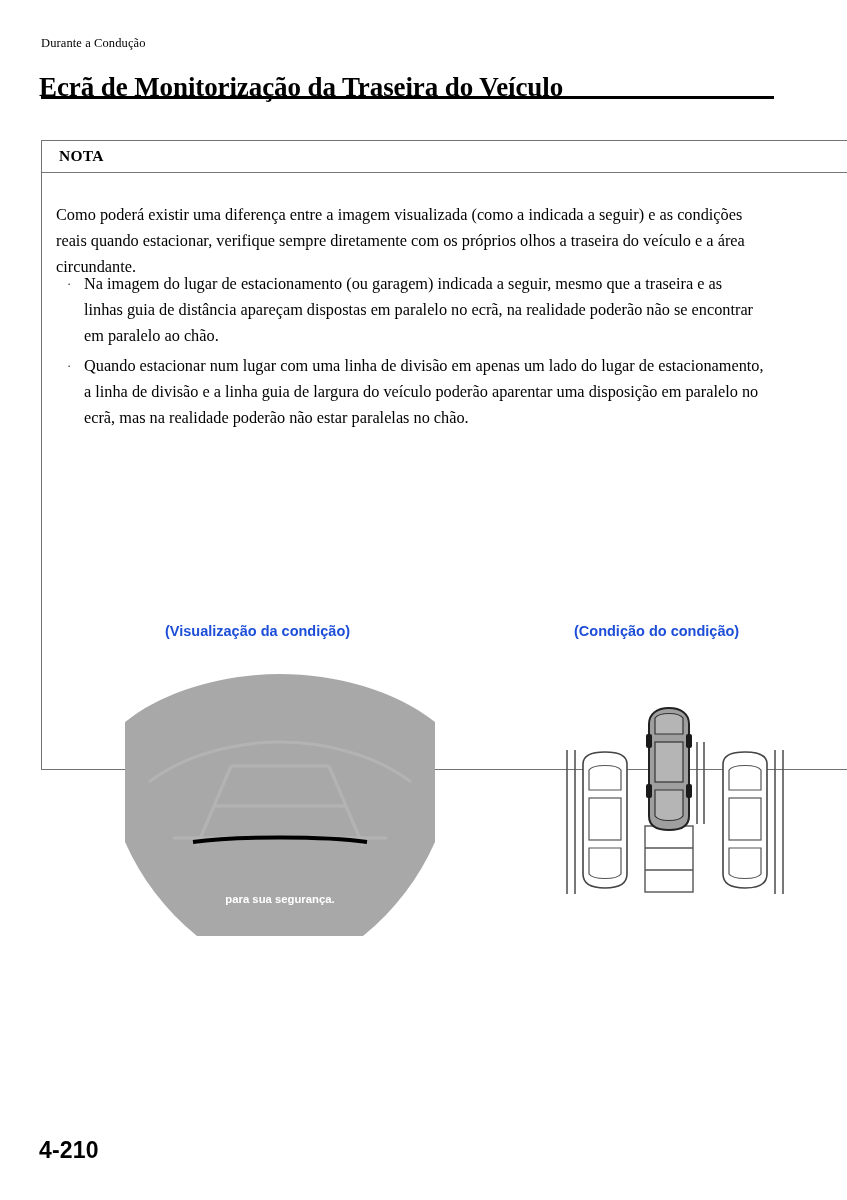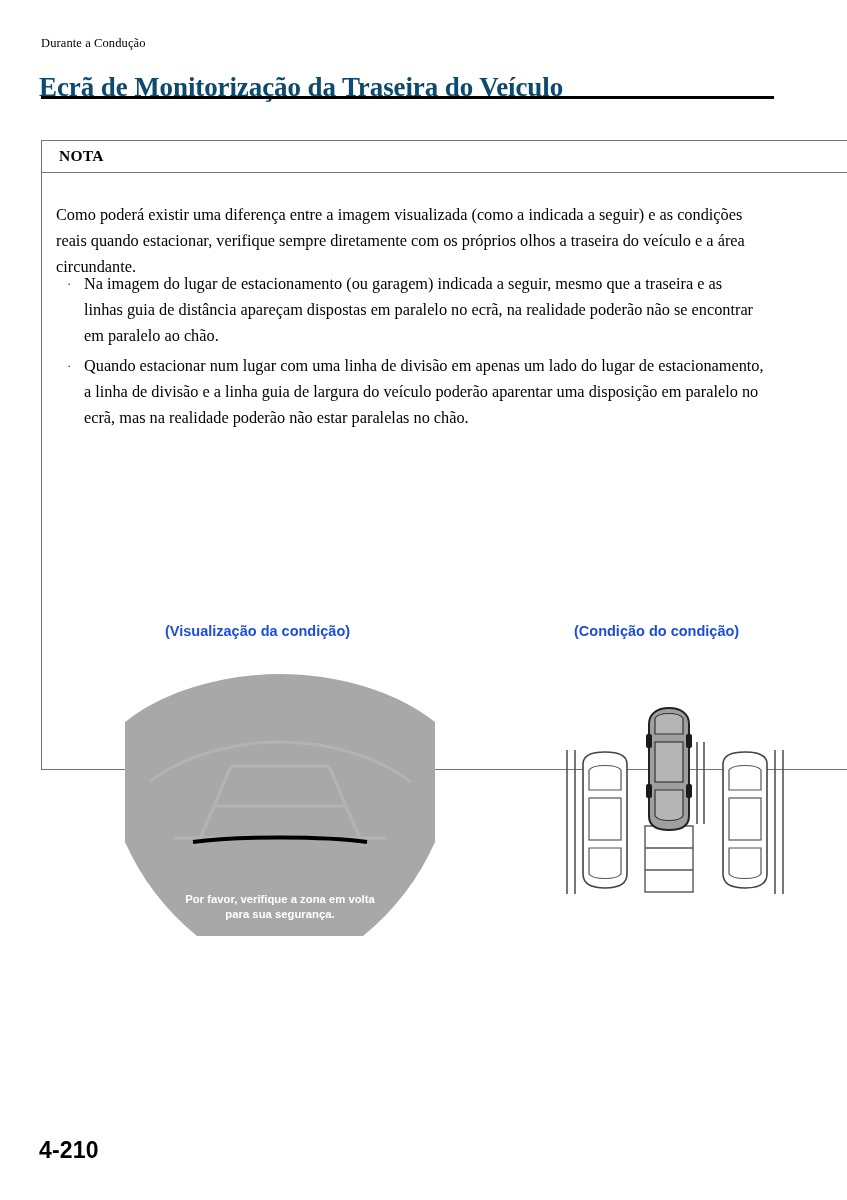--- a/index.html
+++ b/index.html
@@ -36,21 +36,21 @@
   }
 
   .page-title {
     position: absolute;
     left: 39px;
     top: 54px;
     font-family: "Liberation Serif", serif;
     font-weight: bold;
     font-size: 27px;
     letter-spacing: -0.1px;
-    color: #0c4a6e;
+    color: #000000;
     white-space: nowrap;
   }
 
   .title-rule {
     position: absolute;
     left: 41px;
     top: 96px;
     width: 733px;
     height: 3px;
     background: #000;
@@ -239,21 +239,20 @@
             <path d="M106,96 L72,176"></path>
             <path d="M204,96 L238,176"></path>
             <path d="M106,96 L204,96"></path>
             <path d="M88,136 L222,136"></path>
           </g>
 
           <path d="M68,172 C110,166 200,166 242,172" stroke="#000000" stroke-width="4" fill="none"></path>
         </svg>
 
         <div class="cam-caption">
-          <div>Por favor, verifique a zona em volta</div>
           <div>para sua segurança.</div>
         </div>
       </div>
 
       <div class="topdown">
         <svg width="260" height="220" viewBox="0 0 260 220" xmlns="http://www.w3.org/2000/svg">
           <g stroke="#555" fill="none" stroke-width="1.6">
 
             <line x1="20" y1="52" x2="20" y2="196"></line>
             <line x1="28" y1="52" x2="28" y2="196"></line>

